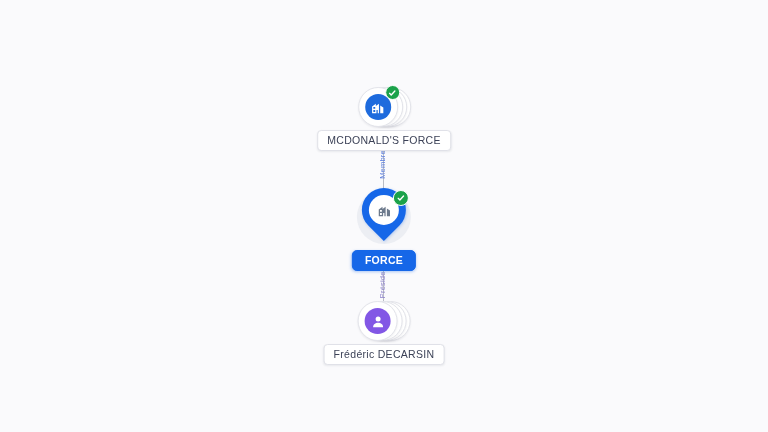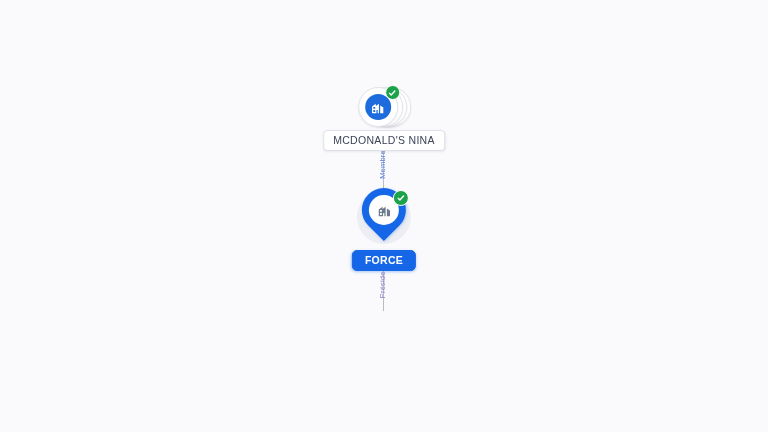--- a/index.html
+++ b/index.html
@@ -243,21 +243,21 @@
             <path d="M3 21V10.2l6-4.2v3.4l5-3.4V21h-2v-5H10v5H3zm2-2h3v-3H5v3zm0-5h3v-3H5v3zm11 7V8.6l5 3.5V21h-5z"></path>
           </svg>
         </div>
       </div>
       <div class="badge-check">
         <svg width="8" height="8" viewBox="0 0 24 24" fill="none" stroke="#ffffff" stroke-width="4" stroke-linecap="round" stroke-linejoin="round" aria-hidden="true">
           <polyline points="4,13 9,18 20,6"></polyline>
         </svg>
       </div>
     </div>
-    <div class="node-label">MCDONALD'S NINA</div>
+    <div class="node-label">MCDONALD'S FORCE</div>
   </div>
 
   <div class="node node-company-sel">
     <div class="pin-wrap">
       <div class="pin-halo"></div>
       <div class="pin">
         <div class="pin-inner">
           <svg width="15" height="15" viewBox="0 0 24 24" fill="#6d7a8c" aria-hidden="true">
             <path d="M3 21V10.2l6-4.2v3.4l5-3.4V21h-2v-5H10v5H3zm2-2h3v-3H5v3zm0-5h3v-3H5v3zm11 7V8.6l5 3.5V21h-5z"></path>
           </svg>
@@ -265,14 +265,30 @@
       </div>
       <div class="pin-badge">
         <svg width="8" height="8" viewBox="0 0 24 24" fill="none" stroke="#ffffff" stroke-width="4" stroke-linecap="round" stroke-linejoin="round" aria-hidden="true">
           <polyline points="4,13 9,18 20,6"></polyline>
         </svg>
       </div>
     </div>
     <div class="node-label node-label-selected">FORCE</div>
   </div>
 
+  <div class="node node-person">
+    <div class="stack">
+      <div class="card card-3"></div>
+      <div class="card card-2"></div>
+      <div class="card card-1"></div>
+      <div class="card card-front">
+        <div class="avatar-circle avatar-person">
+          <svg width="15" height="15" viewBox="0 0 24 24" fill="#ffffff" aria-hidden="true">
+            <circle cx="12" cy="8" r="4"></circle>
+            <path d="M4 21c0-4.4 3.6-7 8-7s8 2.6 8 7z"></path>
+          </svg>
+        </div>
+      </div>
+    </div>
+    <div class="node-label">Frédéric DECARSIN</div>
+  </div>
 
 </div>
 
 </body></html>

